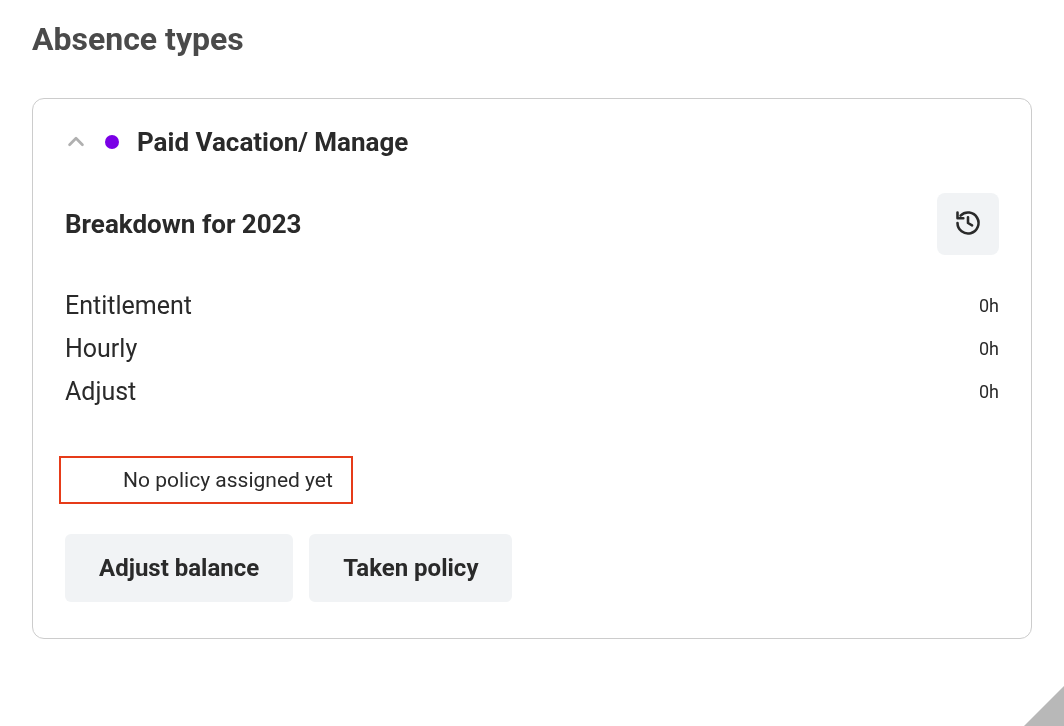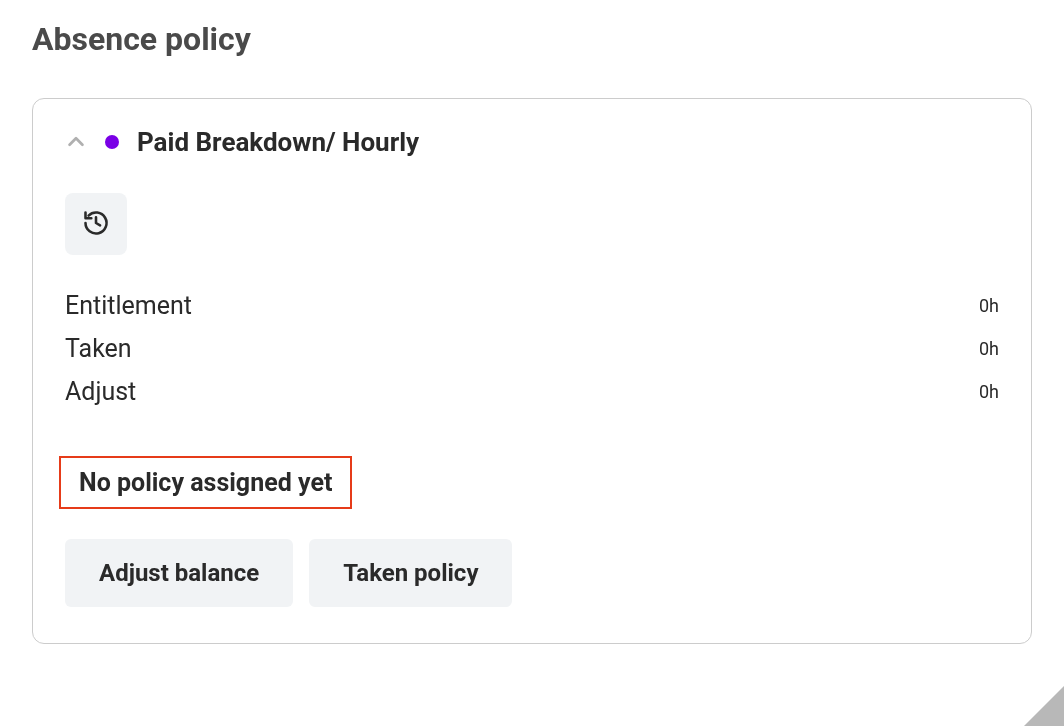--- a/index.html
+++ b/index.html
@@ -101,23 +101,24 @@
     }
     .policy-box {
       display: inline-block;
       border: 2px solid #e63b19;
       padding: 10px 18px;
       margin-top: 36px;
       margin-bottom: 30px;
       margin-left: -6px;
     }
     .policy-text {
-      font-size: 25px;
-      font-weight: 700;
+      font-size: 21px;
+      font-weight: 400;
       color: #2a2a2a;
+      margin-left: 44px;
     }
     .button-row {
       display: flex;
       gap: 16px;
     }
     .action-btn {
       background: #f1f3f5;
       border: none;
       border-radius: 6px;
       padding: 20px 34px;
@@ -134,51 +135,52 @@
       width: 0;
       height: 0;
       border-style: solid;
       border-width: 0 0 40px 40px;
       border-color: transparent transparent #b8b8b8 transparent;
     }
   </style>
 </head>
 <body>
 
-<h1 class="page-title">Absence policy</h1>
+<h1 class="page-title">Absence types</h1>
 
 <div class="card">
   <div class="card-header">
     <span class="chevron-up">
       <svg viewBox="0 0 24 24" fill="none" stroke="currentColor" stroke-width="3" stroke-linecap="round" stroke-linejoin="round">
         <polyline points="5 15 12 8 19 15"></polyline>
       </svg>
     </span>
     <span class="dot"></span>
-    <span class="absence-type-name">Paid Breakdown/ Hourly</span>
+    <span class="absence-type-name">Paid Vacation/ Manage</span>
   </div>
 
   <div class="breakdown-row">
+    <span class="breakdown-title">Breakdown for 2023</span>
     <button class="history-btn">
       <span>
         <svg viewBox="0 0 24 24" fill="none" stroke="currentColor" stroke-width="2.2" stroke-linecap="round" stroke-linejoin="round">
           <path d="M3 12a9 9 0 1 0 2.64-6.36"></path>
           <polyline points="3 3 3 8 8 8"></polyline>
           <polyline points="12 7 12 12 15.5 14"></polyline>
         </svg>
       </span>
     </button>
   </div>
 
   <div class="stat-row">
     <span class="stat-label">Entitlement</span>
     <span class="stat-value">0h</span>
   </div>
   <div class="stat-row">
-    <span class="stat-label">Taken</span>
+    <span class="stat-label">Hourly</span>
     <span class="stat-value">0h</span>
   </div>
   <div class="stat-row">
     <span class="stat-label">Adjust</span>
     <span class="stat-value">0h</span>
   </div>
 
   <div class="policy-box">
     <span class="policy-text">No policy assigned yet</span>
   </div>

